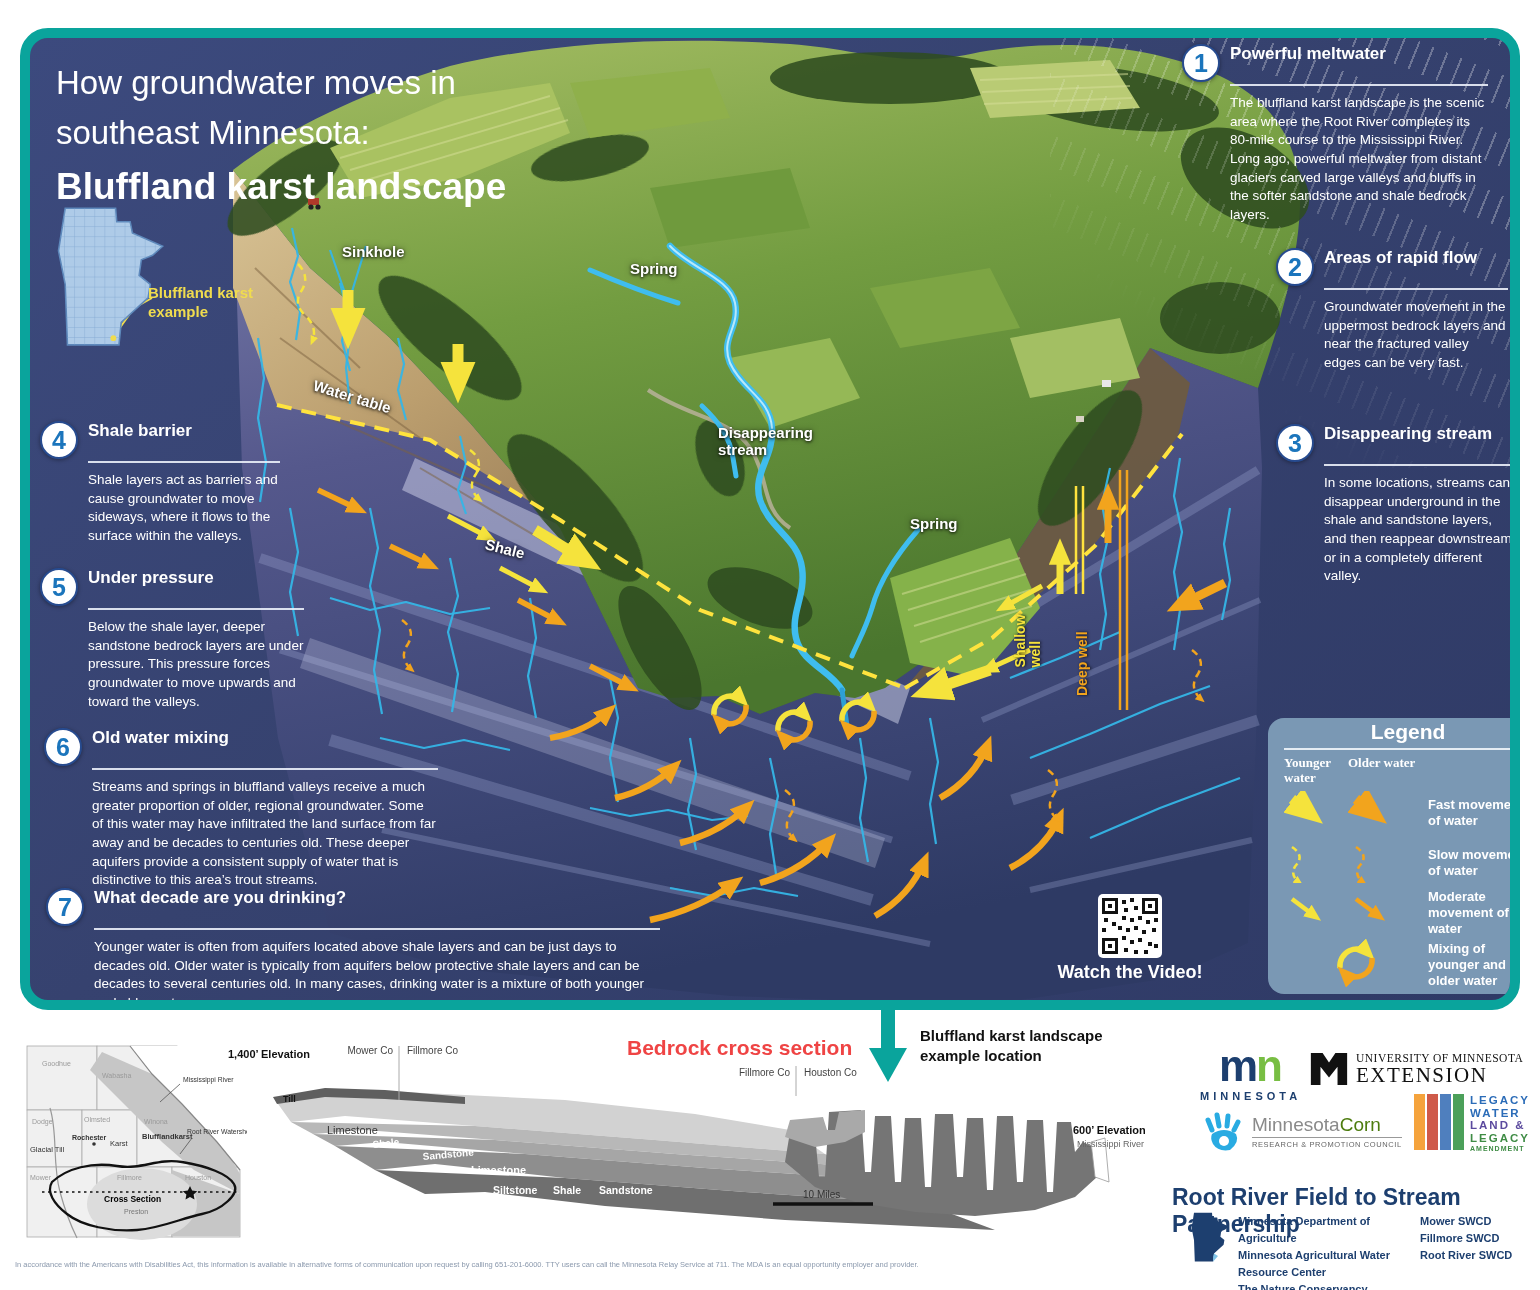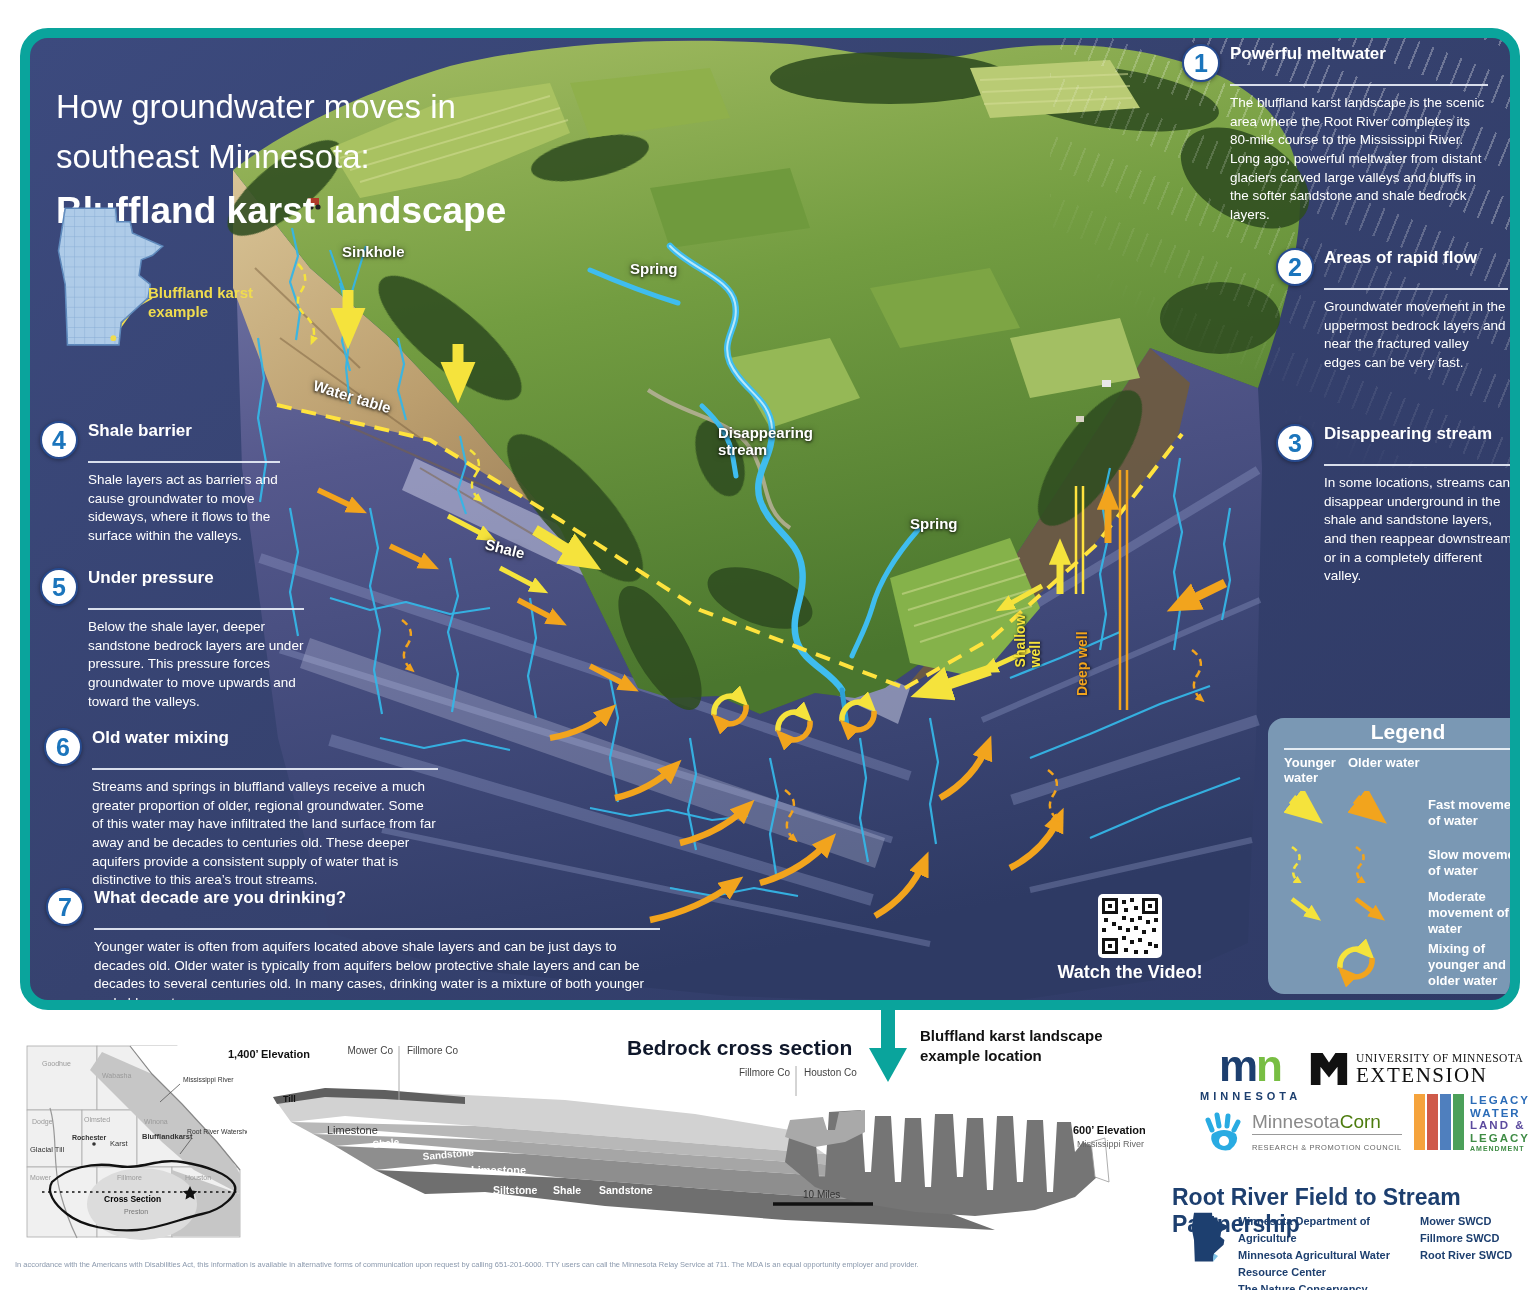--- a/index.html
+++ b/index.html
@@ -13,21 +13,21 @@
          background:linear-gradient(140deg,#3c4a7e 0%,#36426f 45%,#2f3a66 100%);}
   .panel *{box-sizing:border-box;}
 
   .rain{position:absolute;right:0;top:0;width:460px;height:430px;pointer-events:none;opacity:.75;
         background:repeating-linear-gradient(112deg,rgba(255,255,255,0) 0 13px,rgba(255,255,255,.38) 13px 15px);
         -webkit-mask:repeating-linear-gradient(22deg,#000 0 30px,transparent 30px 56px),linear-gradient(215deg,#000 25%,transparent 72%);
         -webkit-mask-composite:source-in;
         mask:repeating-linear-gradient(22deg,#000 0 30px,transparent 30px 56px),linear-gradient(215deg,#000 25%,transparent 72%);
         mask-composite:intersect;}
 
-  .title{position:absolute;left:26px;top:20px;color:#fff;font-size:33px;line-height:1.5;font-weight:400;z-index:6;margin-top:24px;}
+  .title{position:absolute;left:26px;top:20px;color:#fff;font-size:33px;line-height:1.5;font-weight:400;z-index:6;}
   .title .bold{display:block;font-weight:700;font-size:37px;margin-top:2px;}
 
   .mn-inset{position:absolute;left:24px;top:168px;width:112px;z-index:6;}
   .inset-label{position:absolute;left:118px;top:246px;width:112px;color:#f0dc4e;font-weight:700;
                font-size:15px;line-height:1.25;z-index:6;}
 
   
   .co{position:absolute;display:flex;gap:10px;color:#fff;z-index:7;}
   .co-num{flex:none;width:38px;height:38px;border-radius:50%;background:#fff;border:2px solid #274b8f;
           color:#1b75bc;font-weight:700;font-size:25px;display:flex;align-items:center;justify-content:center;
@@ -41,51 +41,51 @@
   .slabel{position:absolute;color:#fff;font-weight:700;font-size:15px;z-index:5;
           text-shadow:0 1px 3px rgba(0,0,0,.9),0 0 6px rgba(0,0,0,.5);}
   .vlabel{position:absolute;font-weight:700;font-size:14px;white-space:nowrap;z-index:5;
           transform:rotate(-90deg);transform-origin:left bottom;text-shadow:0 1px 3px rgba(0,0,0,.9);}
 
   
   .legend{position:absolute;left:1198px;top:680px;width:280px;height:276px;z-index:7;
           background:rgba(126,157,184,.95);border-radius:16px;padding:2px 16px;color:#fff;margin-left:40px;}
   .lg-title{text-align:center;font-size:21px;font-weight:700;padding-bottom:4px;margin-bottom:6px;
             border-bottom:2px solid rgba(240,245,250,.9);}
-  .lg-heads{display:flex;font-size:13px;font-weight:700;line-height:1.15;margin-bottom:2px;}
+  .lg-heads{display:flex;font-size:13px;font-weight:700;line-height:1.15;margin-bottom:2px;font-family:Liberation Serif, serif;}
   .lg-heads div:first-child{width:64px;}
   .lg-heads div:last-child{width:80px;}
   .lg-row{display:flex;align-items:center;min-height:50px;}
   .lg-g1{width:64px;}.lg-g2{width:80px;}
   .lg-txt{flex:1;font-size:13px;font-weight:700;line-height:1.2;}
 
   .qr{position:absolute;left:1068px;top:856px;width:64px;height:64px;background:#fff;border-radius:5px;
       padding:4px;z-index:7;}
   .qr-label{position:absolute;left:1012px;top:924px;width:176px;text-align:center;color:#fff;
             font-size:18px;font-weight:700;z-index:7;}
 
   
-  .xs-title{position:absolute;left:627px;top:1036px;font-size:21px;font-weight:700;color:#0f172a;}
+  .xs-title{position:absolute;left:627px;top:1036px;font-size:21px;font-weight:700;color:#ef4444;}
   .example-label{position:absolute;left:920px;top:1026px;width:215px;font-size:15px;font-weight:700;color:#111;line-height:1.3;}
   .teal-arrow{position:absolute;left:869px;top:1004px;}
 
   .mnlogo{position:absolute;left:1200px;top:1044px;width:100px;text-align:center;}
   .mnlogo .mark{font-size:44px;font-weight:700;line-height:1;letter-spacing:-2px;}
   .mnlogo .mark .m{color:#1d3f6f;} .mnlogo .mark .n{color:#78be43;}
   .mnlogo .word{font-size:11px;font-weight:700;letter-spacing:4px;color:#1d3f6f;margin-top:2px;}
 
   .umn{position:absolute;left:1310px;top:1052px;display:flex;gap:8px;align-items:center;color:#111;}
   .umn-txt{font-family:"Liberation Serif",serif;line-height:1.05;}
   .umn-l1{font-size:11.5px;letter-spacing:.5px;}
   .umn-l2{font-size:21px;letter-spacing:1.5px;}
 
   .corn{position:absolute;left:1202px;top:1110px;display:flex;gap:6px;align-items:center;}
   .corn-name{font-size:19px;line-height:1;}
   .corn-name .gray{color:#8a8a8a;} .corn-name .blue{color:#4d7c0f;text-align:right;}
-  .corn-sub{font-size:7.5px;letter-spacing:.6px;color:#666;border-top:1px solid #999;margin-top:3px;padding-top:8px;}
+  .corn-sub{font-size:7.5px;letter-spacing:.6px;color:#666;border-top:1px solid #999;margin-top:3px;padding-top:2px;}
 
   .legacy{position:absolute;left:1414px;top:1094px;display:flex;gap:6px;}
   .legacy-bars{display:flex;gap:2px;}
   .legacy-bars span{width:11px;height:56px;display:block;}
   .legacy-txt{font-size:11.5px;font-weight:700;letter-spacing:2px;line-height:1.1;}
   .lg-blue{color:#2b6cb8;} .lg-purple{color:#5b4a9e;} .lg-green{color:#3f8c45;}
   .lg-sm{font-size:7px;letter-spacing:1px;}
 
   .partner-title{position:absolute;left:1172px;top:1184px;font-size:23px;font-weight:700;color:#1d3f6f;}
   .partner-col{position:absolute;font-size:11px;font-weight:700;color:#1d3f6f;line-height:1.55;}

